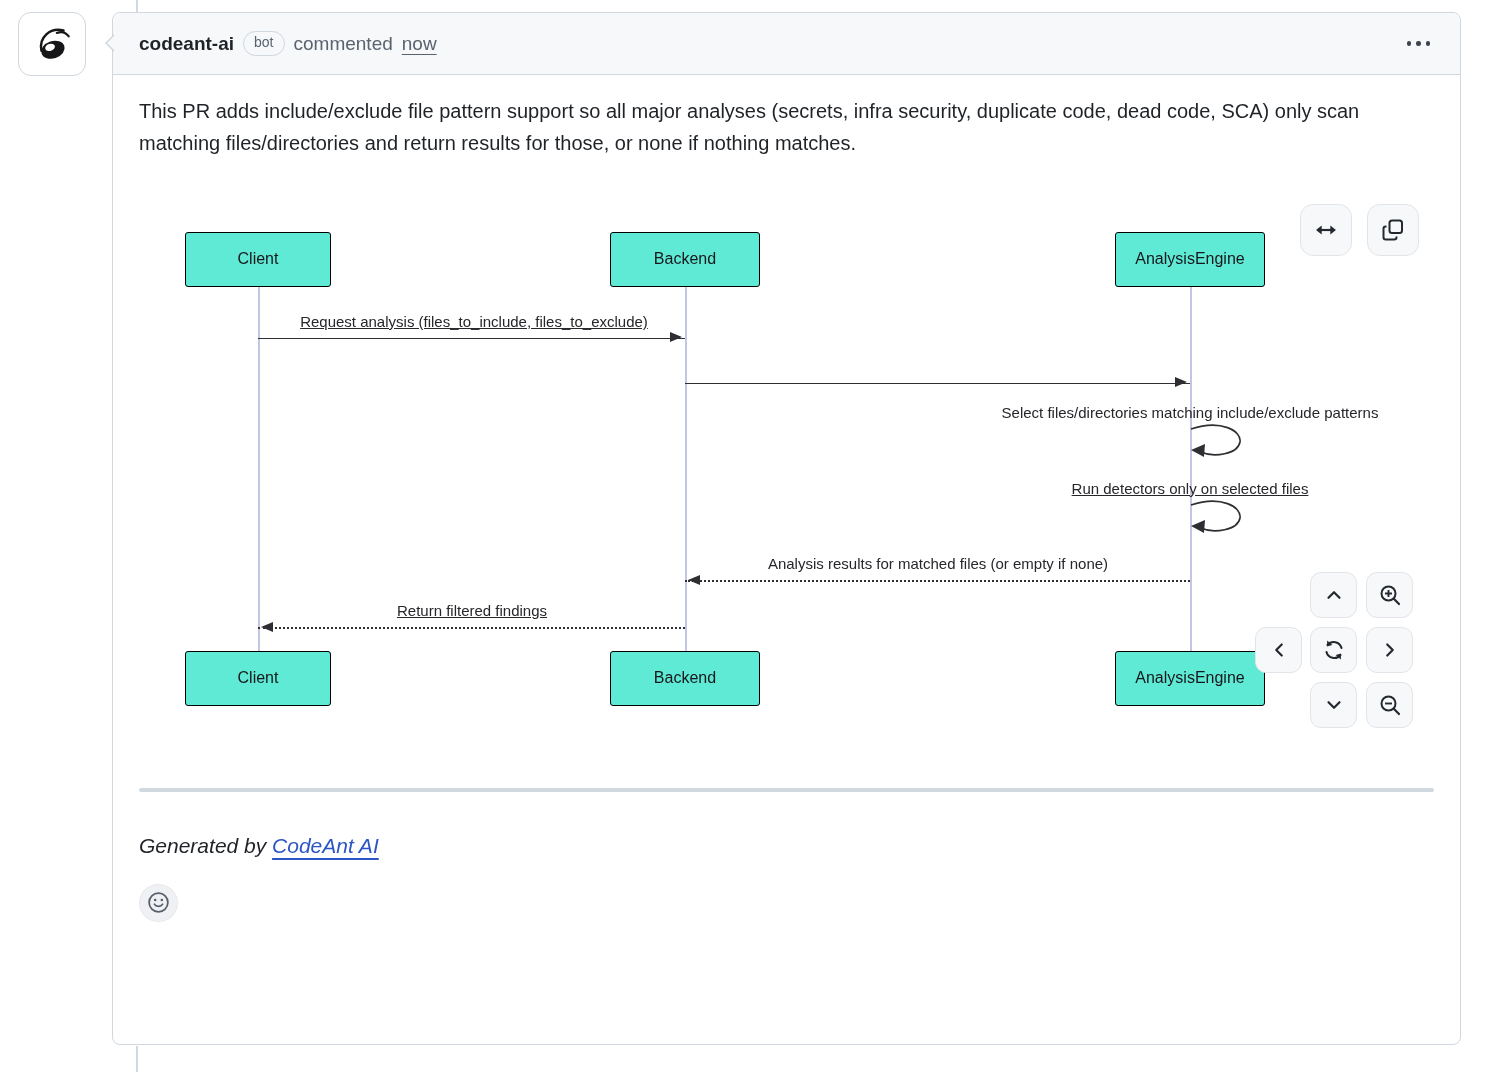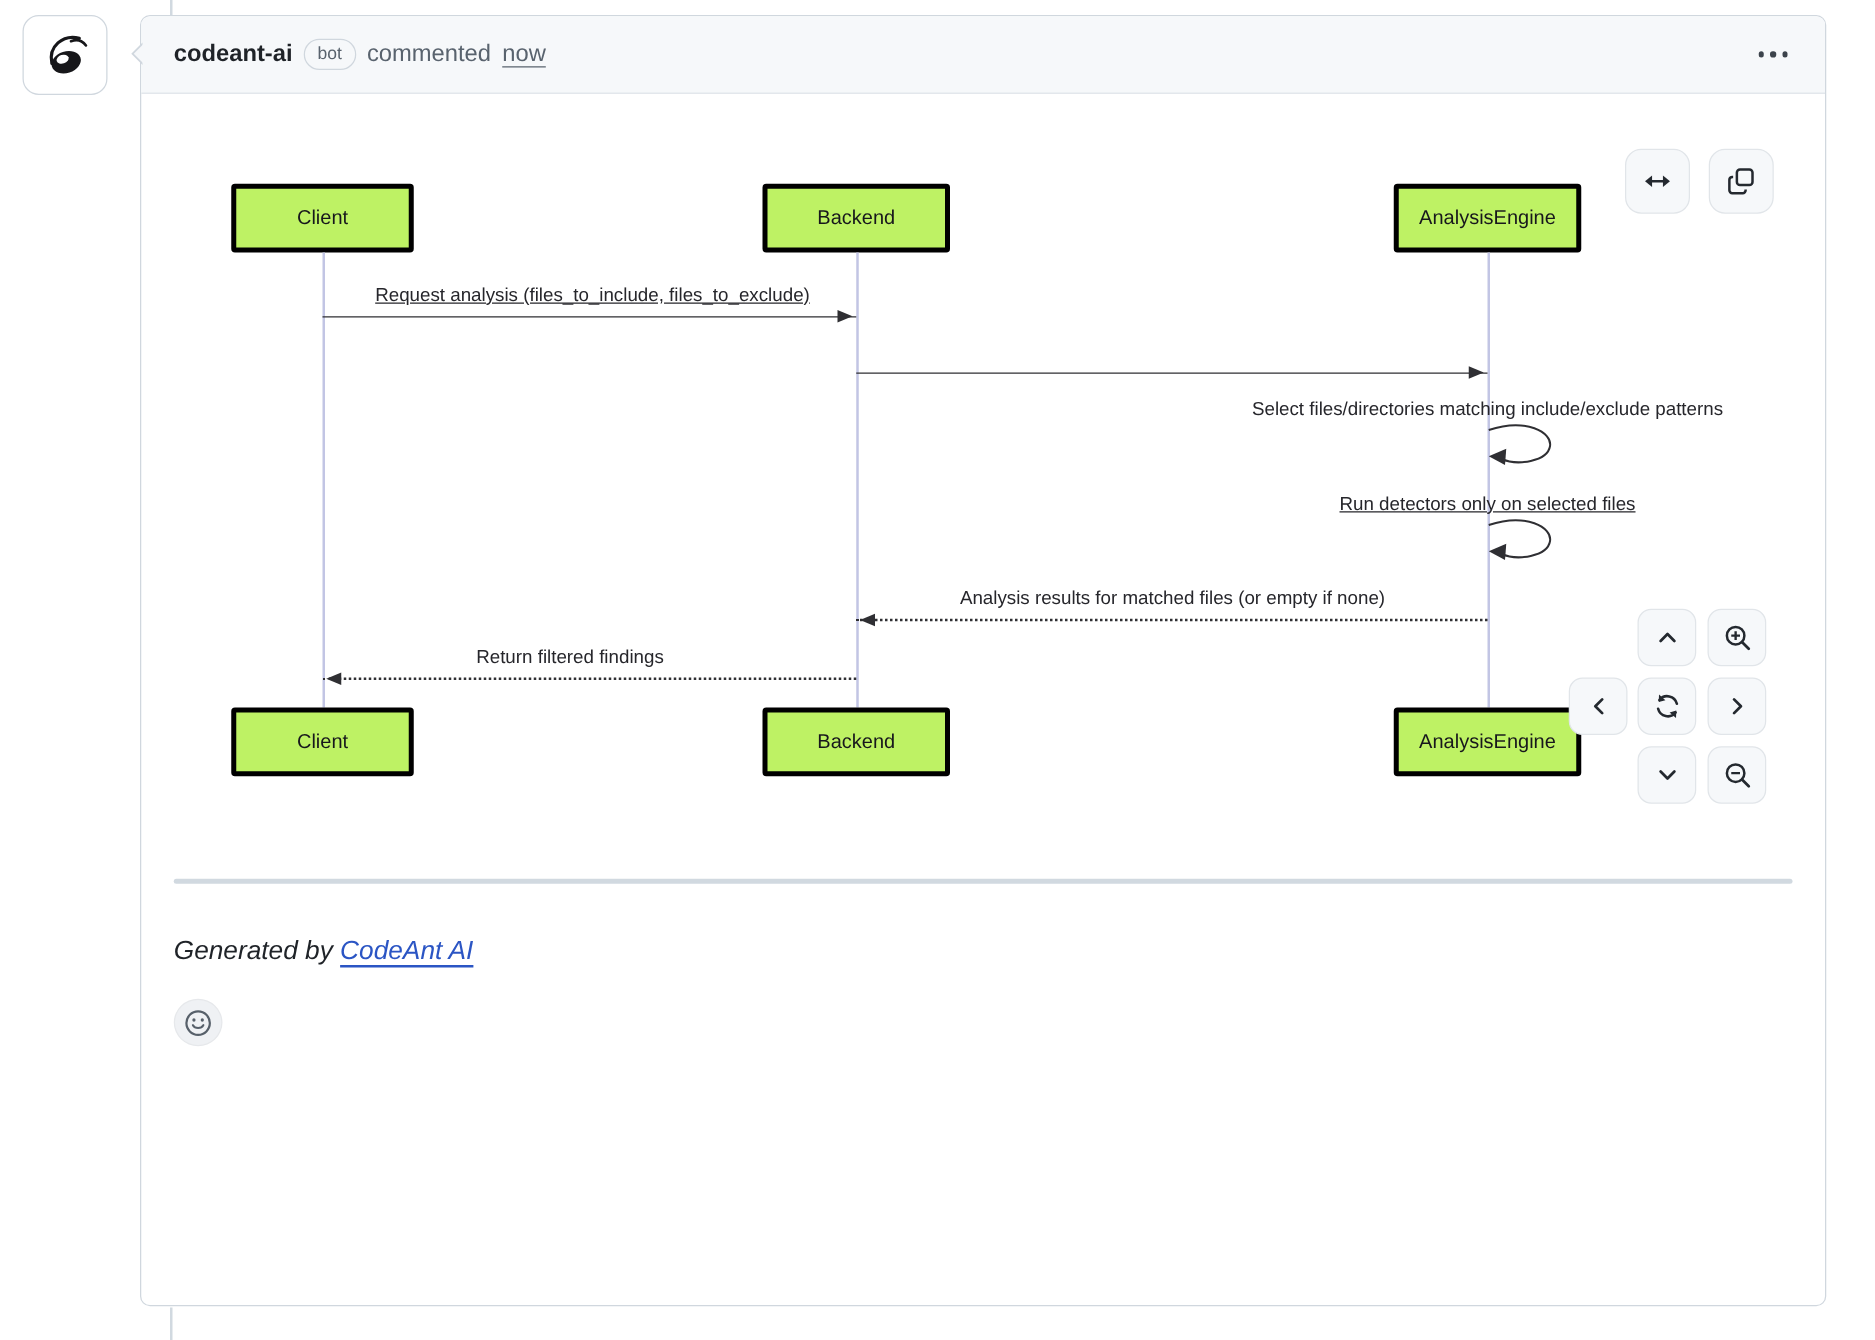--- a/index.html
+++ b/index.html
@@ -38,22 +38,22 @@
   .kebab i { width:4.5px; height:4.5px; border-radius:50%; background:#3c434b; display:block; }
 
   .card-body { padding:0 26px; }
   h2.title { margin-top:30px; font-size:33px; font-weight:700; letter-spacing:-0.2px;
     padding-bottom:14px; border-bottom:1px solid #e4e8ec; }
   p.body-text { margin-top:20px; font-size:20px; line-height:1.62; color:#1f2328;
     max-width:1290px; }
 
   
   .diagram { position:relative; height:530px; margin-top:40px; }
-  .actor-box { position:absolute; height:55px; background:#bef264;
-    border:4px solid #000000; border-radius:3px; display:flex; align-items:center;
+  .actor-box { position:absolute; height:55px; background:#5eead4;
+    border:1px solid #000000; border-radius:3px; display:flex; align-items:center;
     justify-content:center; font-size:16px; color:#17171c; }
   .lifeline { position:absolute; top:87px; width:1.5px; height:364px; background:#c2c5e4; }
 
   .msg-line { position:absolute; height:0; }
   .msg-line.solid { border-top:1.6px solid #2f2f33; }
   .msg-line.dashed { border-top:2px dotted #2f2f33; }
   .msg-line.dir-right::after { content:""; position:absolute; right:-2px; top:-6.5px;
     border:5.5px solid transparent; border-left:12px solid #2f2f33; }
   .msg-line.dir-left::after { content:""; position:absolute; left:-2px; top:-6.5px;
     border:5.5px solid transparent; border-right:12px solid #2f2f33; }
@@ -105,20 +105,21 @@
       <span class="action-text">commented</span>
       <span class="time-link">now</span>
       <button class="kebab">
         <i></i>
         <i></i>
         <i></i>
       </button>
     </div>
 
     <div class="card-body">
+      <p class="body-text">This PR adds include/exclude file pattern support so all major analyses (secrets, infra security, duplicate code, dead code, SCA) only scan matching files/directories and return results for those, or none if nothing matches.</p>
 
       <div class="diagram">
 
         <div class="actor-box" style="left:46px; top:32px; width:146px;">
           <span>Client</span>
         </div>
         <div class="actor-box" style="left:471px; top:32px; width:150px;">
           <span>Backend</span>
         </div>
         <div class="actor-box" style="left:976px; top:32px; width:150px;">
@@ -142,21 +143,21 @@
 
         <div class="msg-label" style="left:1051px; top:280px;text-decoration:underline;">Run detectors only on selected files</div>
         <svg class="self-loop" style="left:1050px; top:300px;" viewBox="0 0 54 38">
           <path d="M2,5 C32,-5 53,7 51,18 C49,30 25,34 12,28" stroke="#2f2f33" stroke-width="1.6" fill="none"></path>
           <polygon points="2,26 16,20 15,33" fill="#2f2f33"></polygon>
         </svg>
 
         <div class="msg-label" style="left:799px; top:355px;">Analysis results for matched files (or empty if none)</div>
         <div class="msg-line dashed dir-left" style="left:546px; top:380px; width:505px;"></div>
 
-        <div class="msg-label" style="left:317px; top:402px;">Return filtered findings</div>
+        <div class="msg-label" style="left:333px; top:402px;text-decoration:underline;">Return filtered findings</div>
         <div class="msg-line dashed dir-left" style="left:119px; top:427px; width:427px;"></div>
 
         <div class="actor-box" style="left:46px; top:451px; width:146px;">
           <span>Client</span>
         </div>
         <div class="actor-box" style="left:471px; top:451px; width:150px;">
           <span>Backend</span>
         </div>
         <div class="actor-box" style="left:976px; top:451px; width:150px;">
           <span>AnalysisEngine</span>

